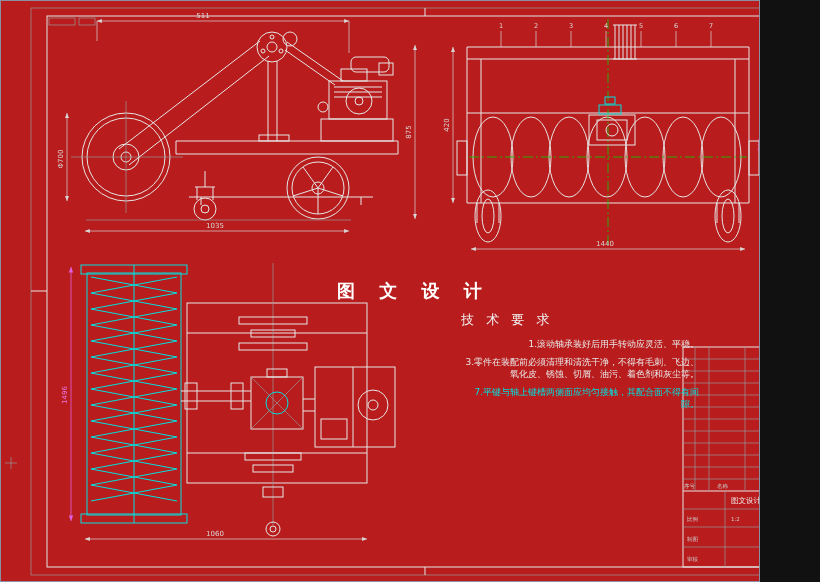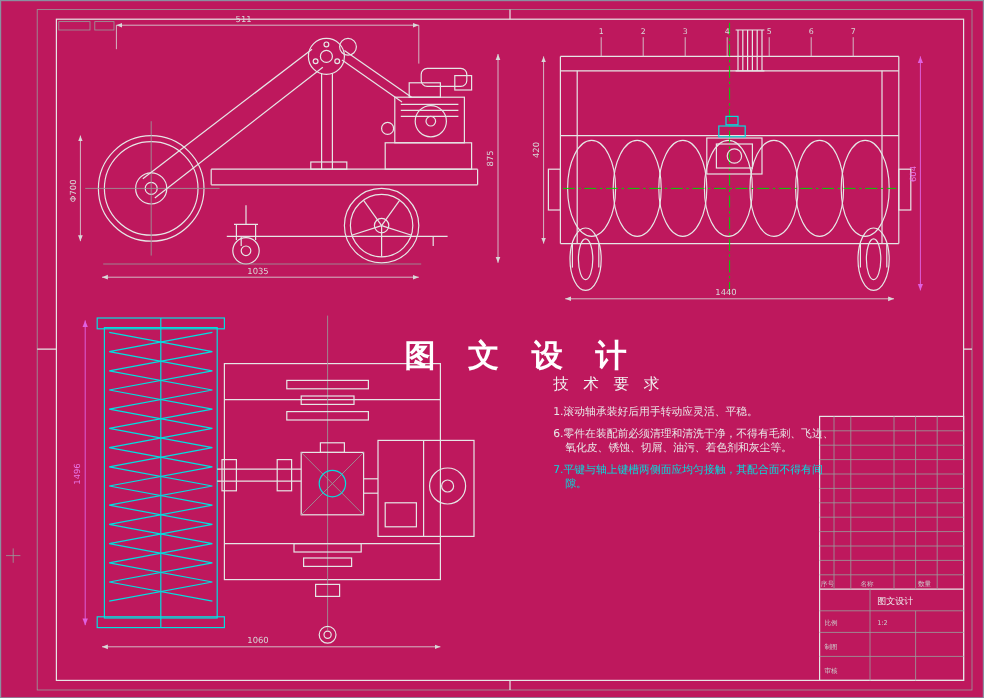--- a/index.html
+++ b/index.html
@@ -1,39 +1,39 @@
 <!DOCTYPE html>
 <html><head>
 <meta charset="utf-8">
 <style>
   html,body{margin:0;padding:0;background:#111;}
   .stage{
-    position:relative;width:820px;height:582px;background:#be185d;
+    position:relative;width:760px;height:582px;background:#b91c1c;
     overflow:hidden;box-sizing:border-box;border:1px solid #8a90a0;
     font-family:"DejaVu Sans",sans-serif;
   }
   svg{position:absolute;left:0;top:0;}
   .ln{stroke:#e6e6e6;stroke-width:1;fill:none;}
   .thin{stroke:#9a9a9a;stroke-width:0.7;fill:none;}
   .cy{stroke:#00e0e0;stroke-width:1;fill:none;}
   .gr{stroke:#00d400;stroke-width:0.8;fill:none;}
   .mg{stroke:#e060e0;stroke-width:0.8;fill:none;}
   .dim{stroke:#d8d8d8;stroke-width:0.7;fill:none;}
   .dimt{font-size:7px;fill:#d8d8d8;text-anchor:middle;font-family:"DejaVu Sans",sans-serif;}
   .dimm{font-size:7px;fill:#e878e8;text-anchor:middle;font-family:"DejaVu Sans",sans-serif;}
   .co{font-size:6.5px;fill:#d8d8d8;text-anchor:middle;font-family:"DejaVu Sans",sans-serif;}
   .tb6{font-size:5.5px;fill:#cccccc;text-anchor:start;font-family:"DejaVu Sans",sans-serif;}
   .tb8{font-size:7.5px;fill:#eeeeee;text-anchor:middle;font-family:"DejaVu Sans",sans-serif;}
   .watermark{
-    position:absolute;left:336px;top:278px;color:#ffffff;font-size:26px;
+    position:absolute;left:336px;top:278px;color:#ffffff;font-size:18px;
     font-weight:bold;letter-spacing:9px;white-space:nowrap;
   }
   .tech{position:absolute;left:460px;top:310px;width:238px;}
   .tech-h{color:#f0f0f0;font-size:13px;letter-spacing:4px;margin-bottom:9px;}
-  .tech-item{font-size:9px;line-height:12.5px;margin-bottom:5px;padding-left:10px;text-indent:-10px;word-break:break-all;}
+  .tech-item{font-size:9px;line-height:12.5px;margin-bottom:5px;padding-left:10px;text-indent:-10px;word-break:break-all;text-align:right;}
   .c-w{color:#e8e8e8;}
   .c-c{color:#00dede;}
 </style>
 </head>
 <body>
 
 <div class="stage">
   <svg width="820" height="582" viewBox="0 0 820 582">
     <defs>
       <marker id="aw" markerWidth="8" markerHeight="8" refX="7" refY="4" orient="auto-start-reverse">
@@ -310,16 +310,16 @@
       <text class="tb6" x="686" y="540">制图</text>
       <text class="tb6" x="686" y="560">审核</text>
     </g>
   </svg>
 
   <div class="watermark">图 文 设 计</div>
 
   <div class="tech">
     <div class="tech-h">技 术 要 求</div>
     <div class="tech-item c-w">1.滚动轴承装好后用手转动应灵活、平稳。</div>
-    <div class="tech-item c-w">6.零件在装配前必须清理和清洗干净，不得有毛刺、飞边、氧化皮、锈蚀、切屑、油污、着色剂和灰尘等。</div>
+    <div class="tech-item c-w">3.零件在装配前必须清理和清洗干净，不得有毛刺、飞边、氧化皮、锈蚀、切屑、油污、着色剂和灰尘等。</div>
     <div class="tech-item c-c">7.平键与轴上键槽两侧面应均匀接触，其配合面不得有间隙。</div>
   </div>
 </div>
 
 </body></html>

